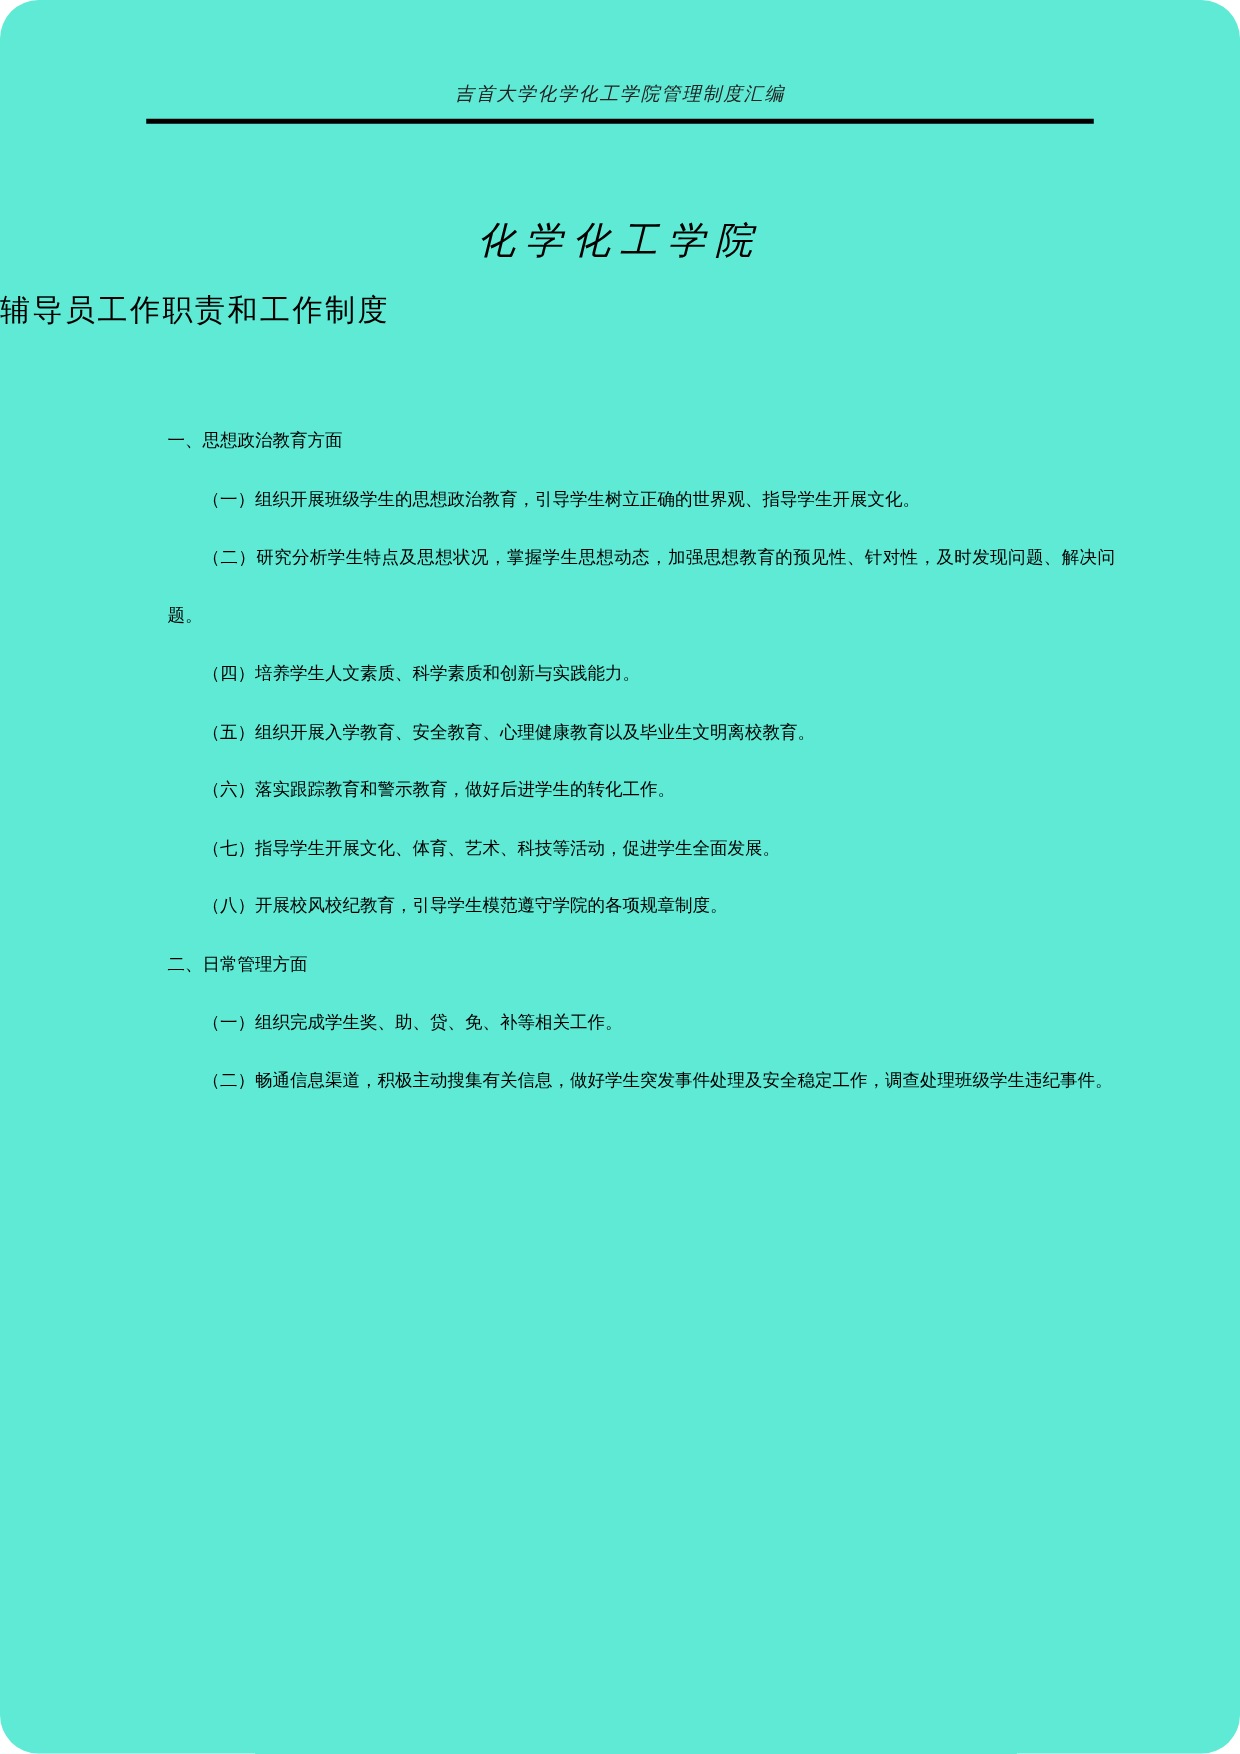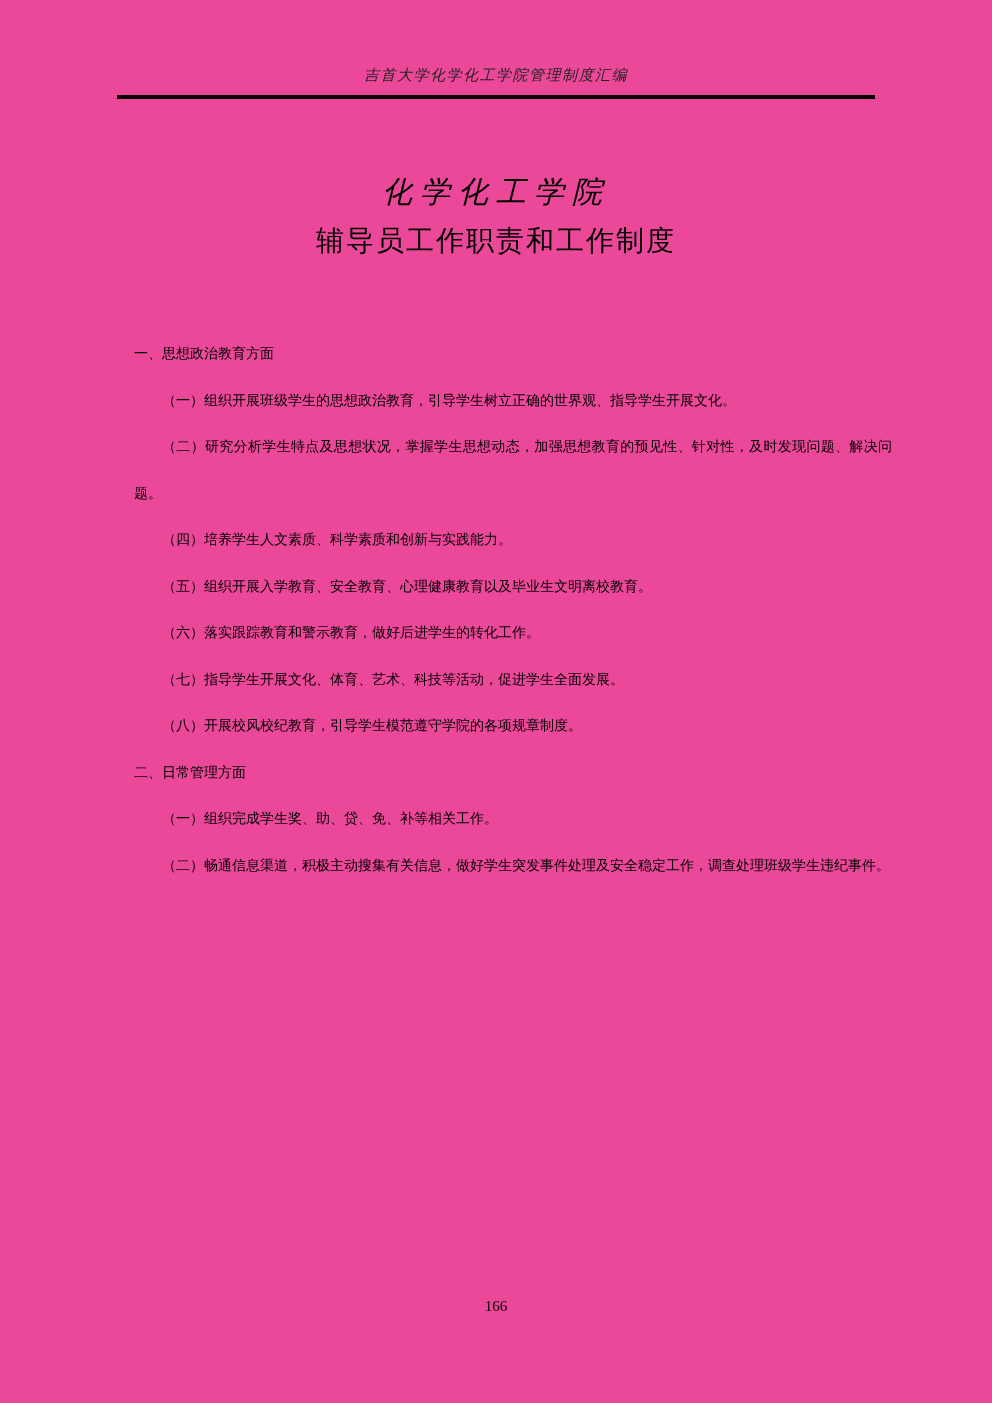--- a/index.html
+++ b/index.html
@@ -4,24 +4,25 @@
 <style>
   html, body {
     margin: 0;
     padding: 0;
     background: #ffffff;
   }
   .page {
     position: relative;
     width: 992px;
     height: 1403px;
-    background: #ec4899;
+    background: #5eead4;
     color: #000000;
     font-family: "Liberation Serif", "DejaVu Serif", serif;
     overflow: hidden;
+    border-radius: 31px;
   }
   .running-header {
     position: absolute;
     top: 66px;
     left: 117px;
     width: 758px;
     text-align: center;
     font-size: 15px;
     font-style: italic;
     letter-spacing: 1.5px;
@@ -41,25 +42,25 @@
     left: 0;
     width: 100%;
     text-align: center;
     font-size: 30px;
     font-weight: normal;
     font-style: italic;
     letter-spacing: 8px;
   }
   .doc-subtitle {
     position: absolute;
-    top: 222px;
+    top: 232px;
     left: 0;
     width: 100%;
-    text-align: center;
-    font-size: 28px;
+    text-align: left;
+    font-size: 24px;
     letter-spacing: 2px;
   }
   .body-text {
     position: absolute;
     top: 331px;
     left: 134px;
     width: 758px;
     font-size: 14px;
     line-height: 46.5px;
     text-align: justify;
@@ -101,15 +102,14 @@
     <p class="indent">（四）培养学生人文素质、科学素质和创新与实践能力。</p>
     <p class="indent">（五）组织开展入学教育、安全教育、心理健康教育以及毕业生文明离校教育。</p>
     <p class="indent">（六）落实跟踪教育和警示教育，做好后进学生的转化工作。</p>
     <p class="indent">（七）指导学生开展文化、体育、艺术、科技等活动，促进学生全面发展。</p>
     <p class="indent">（八）开展校风校纪教育，引导学生模范遵守学院的各项规章制度。</p>
     <p class="sec">二、日常管理方面</p>
     <p class="indent">（一）组织完成学生奖、助、贷、免、补等相关工作。</p>
     <p class="indent">（二）畅通信息渠道，积极主动搜集有关信息，做好学生突发事件处理及安全稳定工作，调查处理班级学生违纪事件。</p>
   </div>
 
-  <div class="page-number">166</div>
 
 </div>
 
 </body></html>

